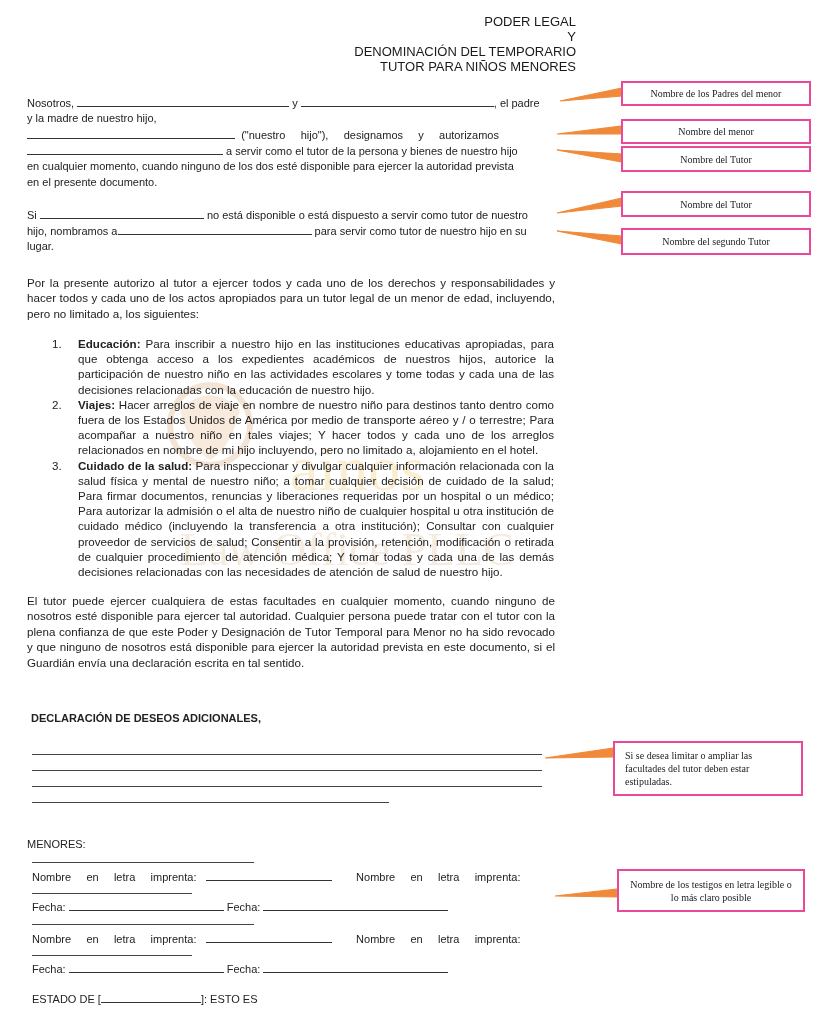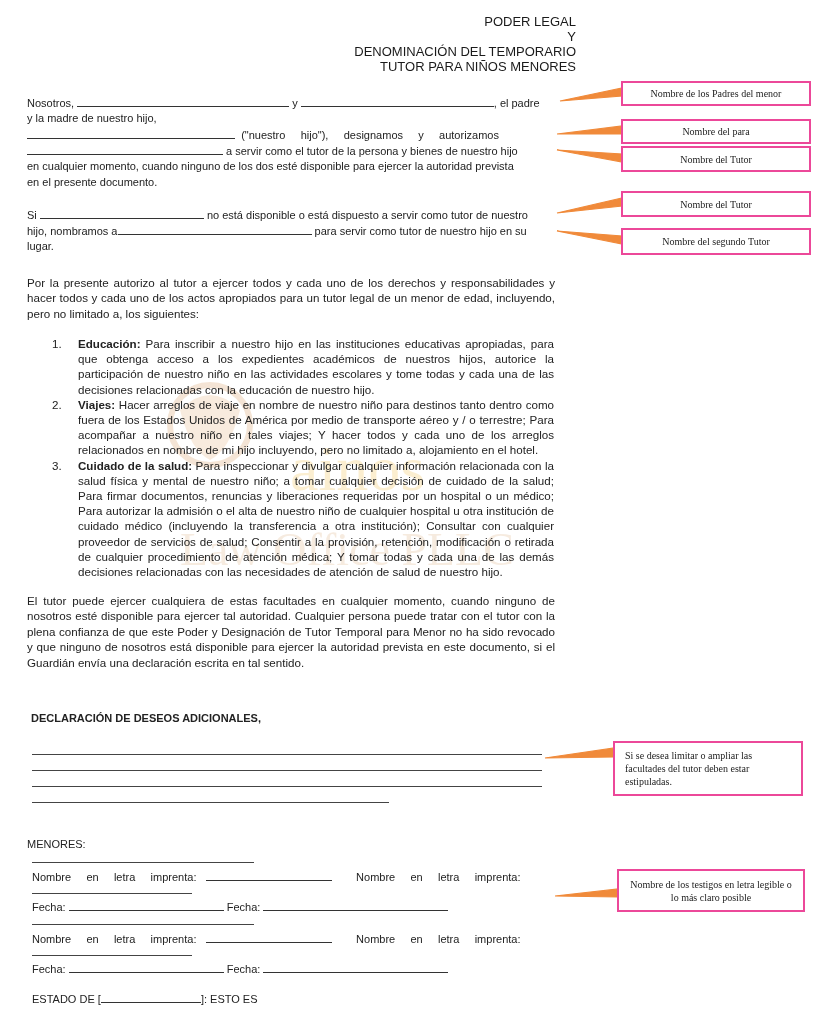--- a/index.html
+++ b/index.html
@@ -111,18 +111,18 @@
     <polygon points="557,134 622,126 622,134"></polygon>
     <polygon points="557,150 622,154 622,162"></polygon>
     <polygon points="557,213 622,198 622,206"></polygon>
     <polygon points="557,231 622,236 622,244"></polygon>
     <polygon points="545,758 614,748 614,757"></polygon>
     <polygon points="555,896 618,889 618,897"></polygon>
   </g>
 </svg>
 
 <div class="callout" style="left:621px; top:81px; width:190px; height:25px;">Nombre de los Padres del menor</div>
-<div class="callout" style="left:621px; top:119px; width:190px; height:25px;">Nombre del para</div>
+<div class="callout" style="left:621px; top:119px; width:190px; height:25px;">Nombre del menor</div>
 <div class="callout" style="left:621px; top:146px; width:190px; height:26px;">Nombre del Tutor</div>
 <div class="callout" style="left:621px; top:191px; width:190px; height:26px;">Nombre del Tutor</div>
 <div class="callout" style="left:621px; top:228px; width:190px; height:27px;">Nombre del segundo Tutor</div>
 <div class="callout left" style="left:613px; top:741px; width:190px; height:55px; padding-right:6px;font-family:Liberation Serif, serif;">Si se desea limitar o ampliar las facultades del tutor deben estar estipuladas.</div>
 <div class="callout" style="left:617px; top:869px; width:188px; height:43px; padding:0 8px;">Nombre de los testigos en letra legible o lo más claro posible</div>
 
 </body></html>

